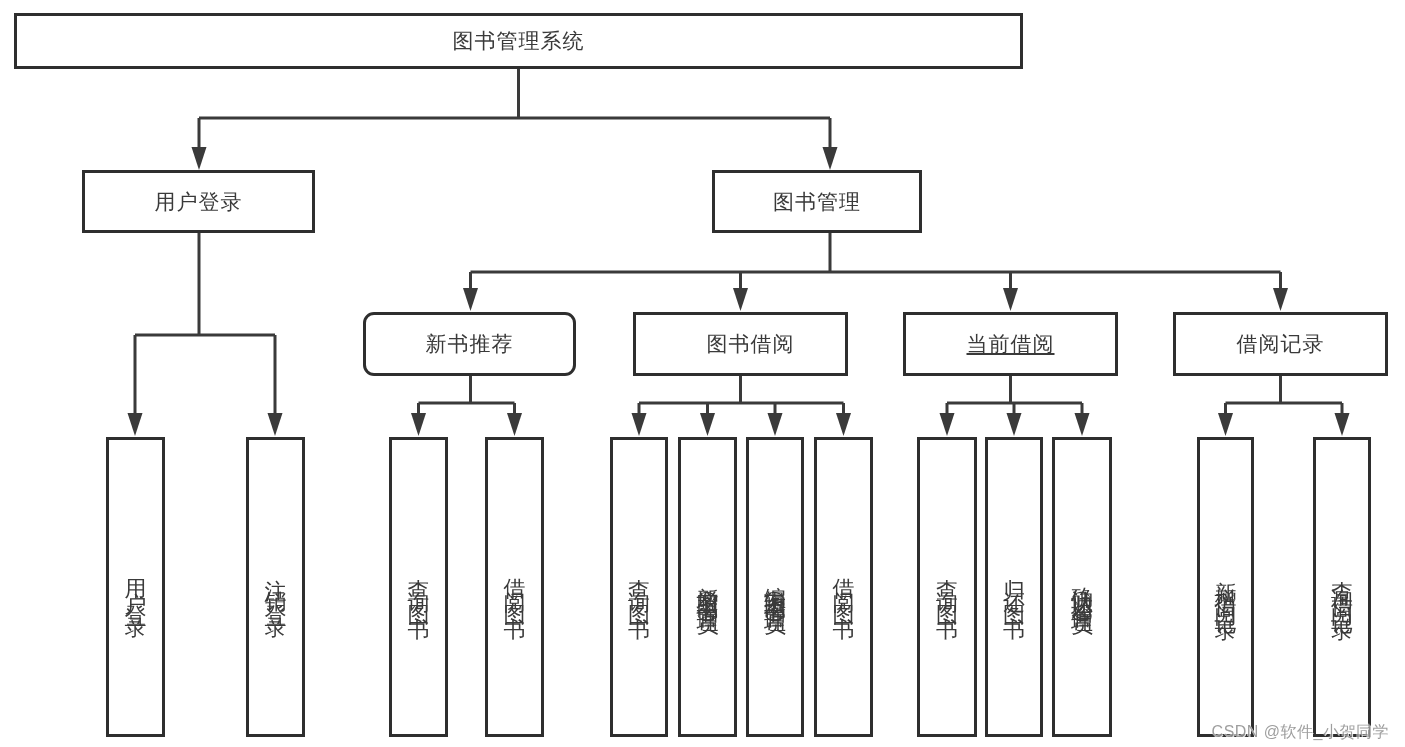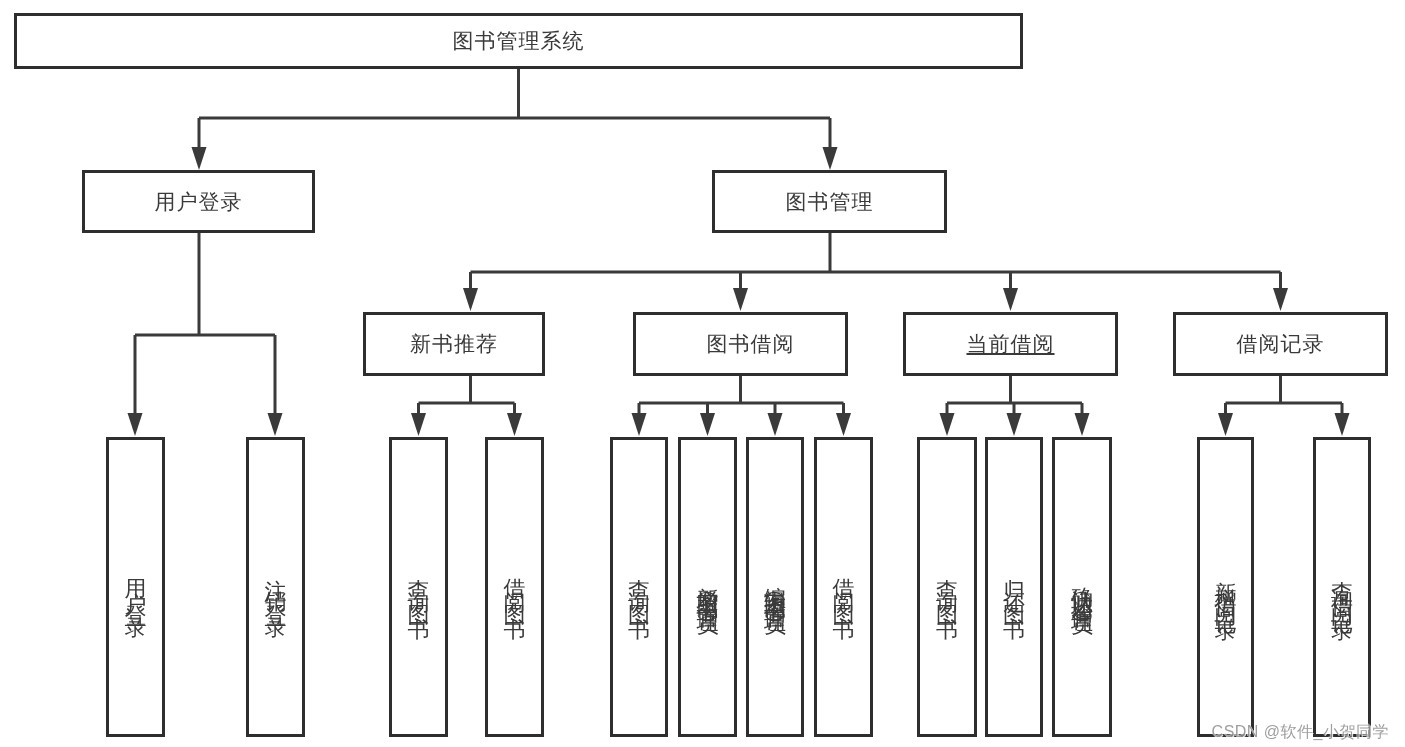--- a/index.html
+++ b/index.html
@@ -97,23 +97,23 @@
       <polygon points="1006.5,413 1021.5,413 1014,436"></polygon>
       <polygon points="1074.5,413 1089.5,413 1082,436"></polygon>
       <polygon points="1218,413 1233,413 1225.5,436"></polygon>
       <polygon points="1334.5,413 1349.5,413 1342,436"></polygon>
     </g>
   </svg>
 
   <div class="hnode" style="left:14px; top:13px; width:1009px; height:56px;">图书管理系统</div>
 
   <div class="hnode" style="left:82px; top:170px; width:233px; height:63px;">用户登录</div>
-  <div class="hnode" style="left:712px; top:170px; width:235px; height:63px;">图书管理</div>
+  <div class="hnode" style="left:712px; top:170px; width:210px; height:63px;">图书管理</div>
 
-  <div class="hnode" style="left:363px; top:312px; width:182px; height:64px;">新书推荐</div>
+  <div class="hnode" style="left:363px; top:312px; width:213px; height:64px;border-radius:11px;">新书推荐</div>
   <div class="hnode" style="left:633px; top:312px; width:215px; height:64px;padding-left:20px;">图书借阅</div>
   <div class="hnode" style="left:903px; top:312px; width:215px; height:64px;text-decoration:underline;">当前借阅</div>
   <div class="hnode" style="left:1173px; top:312px; width:215px; height:64px;">借阅记录</div>
 
   <div class="vnode sp4" style="left:106px; width:59px;">
     <span class="vtext">用户登录</span>
   </div>
   <div class="vnode sp4" style="left:246px; width:59px;">
     <span class="vtext">注销登录</span>
   </div>

